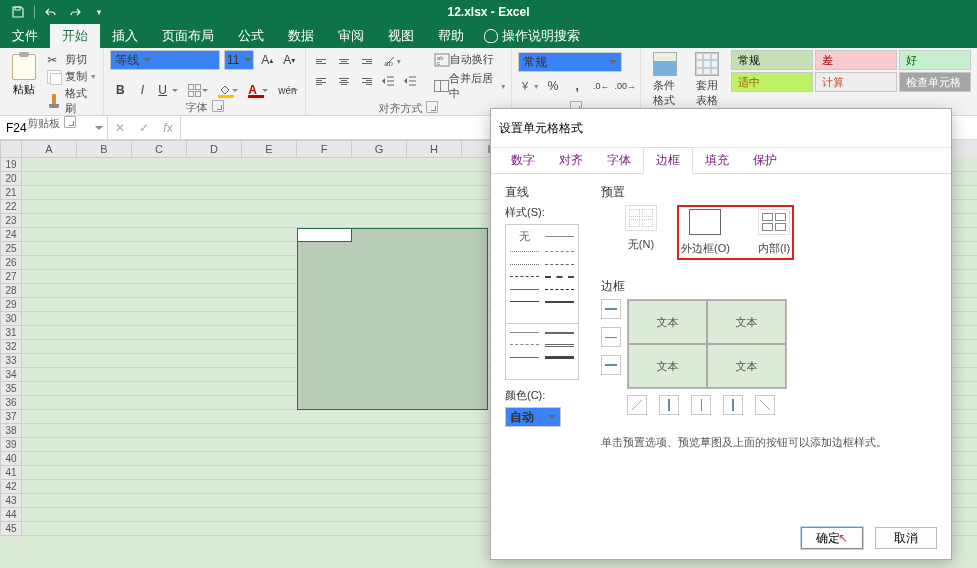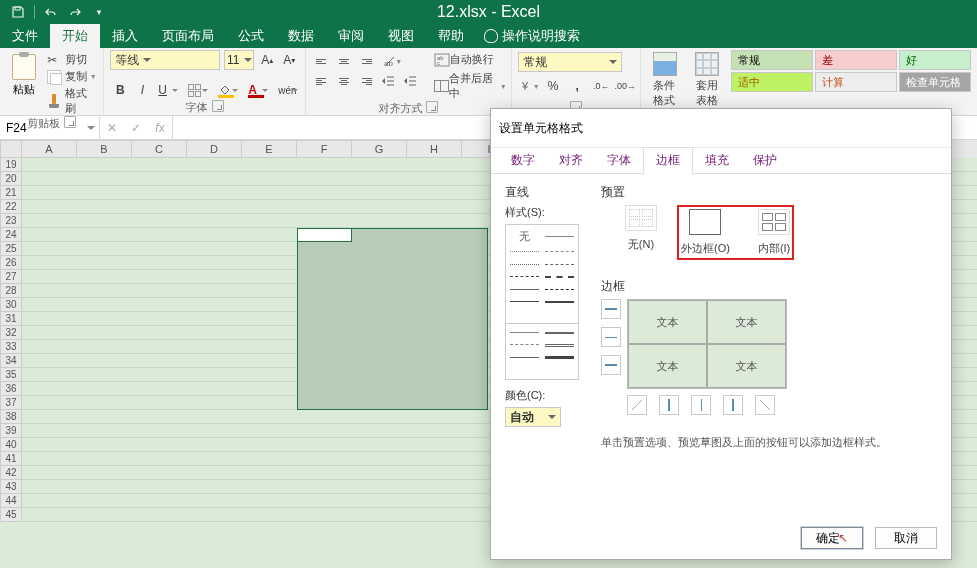--- a/index.html
+++ b/index.html
@@ -3,21 +3,21 @@
 <meta charset="utf-8">
 <style>
 * { margin:0; padding:0; box-sizing:border-box; font-family:"Microsoft YaHei","Segoe UI",sans-serif; }
 body { width:977px; height:568px; background:#fff; overflow:hidden; position:relative; font-size:12px; }
 
 
 .titlebar { height:24px; background:#0e7448; display:flex; align-items:center; color:#fff; position:relative; }
 .titlebar .qat { display:flex; gap:4px; padding-left:8px; }
 .titlebar .qat .qicon { width:20px; height:20px; display:flex; align-items:center; justify-content:center; opacity:.9; }
 .titlebar .qat .sep { width:1px; height:14px; background:rgba(255,255,255,.4); align-self:center; margin:0 2px; }
-.titlebar .title { position:absolute; left:50%; transform:translateX(-50%); font-size:16px; }
+.titlebar .title { position:absolute; left:50%; transform:translateX(-50%); font-size:12px;font-weight:bold; }
 
 
 .tabstrip { height:24px; background:#0e7448; display:flex; align-items:stretch; color:#fff; font-size:13px; }
 .tabstrip .tab { padding:0 12px; display:flex; align-items:center; cursor:pointer; }
 .tabstrip .tab.active { background:#f3f3f3; color:#217346; }
 .tabstrip .tellme { display:flex; align-items:center; gap:4px; padding:0 8px; }
 .tabstrip .tellme .bulb { width:14px;height:14px;border:1.2px solid #fff;border-radius:50% 50% 40% 40%;position:relative; }
 
 
 .ribbon { height:68px; background:#f3f3f3; border-bottom:1px solid #d8d8d8; display:flex; align-items:stretch; }
@@ -35,21 +35,21 @@
 .mini-list div { display:flex; align-items:center; gap:4px; }
 .mini-list .ic { width:14px;height:14px; }
 .scissors::before{content:"✂";font-size:12px;}
 .copyic{border:1px solid #c8c8c8;background:#fff;position:relative;width:12px;height:12px;}
 .copyic::after{content:"";position:absolute;left:2px;top:2px;width:10px;height:10px;border:1px solid #c8c8c8;background:#fff;}
 .brushic::before{content:"";display:block;width:4px;height:10px;background:#d98e2b;margin:0 auto;border-radius:1px;}
 .brushic::after{content:"";display:block;width:10px;height:4px;background:#888;margin:0 auto;border-radius:0 0 2px 2px;}
 
 
 .font-row1 { display:flex; gap:4px; align-items:center; }
-.combo { height:20px; border:1px solid #c8c8c8; background:#fef9c3; display:flex; align-items:center; padding:0 4px; font-size:12px; color:#333; }
+.combo { height:20px; border:1px solid #c8c8c8; background:#3b82f6; display:flex; align-items:center; padding:0 4px; font-size:12px; color:#333; }
 .combo .dd { margin-left:4px; border-left:4px solid transparent;border-right:4px solid transparent;border-top:4px solid #666; }
 .font-name { width:110px; }
 .font-size { width:30px; justify-content:center;}
 .sizebtn { width:18px;height:20px;border:1px solid transparent;display:flex;align-items:center;justify-content:center;color:#444;font-size:12px; }
 .font-row2 { display:flex; gap:2px; align-items:center; margin-top:4px; }
 .fbtn { width:20px;height:20px;display:flex;align-items:center;justify-content:center;color:#444;border:1px solid transparent; }
 .fbtn.split{width:28px;justify-content:flex-start;padding-left:3px;position:relative;}
 .fbtn.split .dd{position:absolute;right:3px;border-left:3px solid transparent;border-right:3px solid transparent;border-top:3px solid #888;}
 .underA{position:relative;} .underA::after{content:"";position:absolute;bottom:1px;left:3px;width:16px;height:3px;background:var(--c);}
 .grid4{display:grid;grid-template-columns:6px 6px;grid-template-rows:6px 6px;gap:1px;}
@@ -78,21 +78,21 @@
 .big-btn{display:flex;flex-direction:column;align-items:center;gap:2px;padding:2px 6px 0;font-size:11px;color:#444;}
 .big-btn .ic{width:24px;height:24px;}
 .cfmt-ic{background:linear-gradient(#e8f0e0,#e8f0e0) 0 0/100% 8px no-repeat,linear-gradient(#7ab0e0,#7ab0e0) 0 8px/100% 16px no-repeat;border:1px solid #aaa;}
 .tfmt-ic{border:1px solid #aaa;display:grid;grid-template-columns:1fr 1fr 1fr;grid-template-rows:1fr 1fr 1fr;}
 .tfmt-ic span{border:0.5px solid #ccc;background:#e8f2fb;}
 .style-grid{display:grid;grid-template-columns:82px 82px 72px;grid-auto-rows:20px;gap:2px;}
 .style-cell{border:1px solid #c8c8c8;display:flex;align-items:center;padding-left:6px;font-size:11px;}
 
 
 .fbar{height:24px;border-bottom:1px solid #d8d8d8;display:flex;align-items:stretch;background:#fff;}
-.namebox{width:100px;border-right:1px solid #d8d8d8;display:flex;align-items:center;padding-left:6px;font-size:12px;position:relative;}
+.namebox{width:108px;border-right:1px solid #d8d8d8;display:flex;align-items:center;padding-left:6px;font-size:12px;position:relative;}
 .namebox .dd{position:absolute;right:4px;border-left:4px solid transparent;border-right:4px solid transparent;border-top:4px solid #888;}
 .fbar-btns{display:flex;align-items:center;border-right:1px solid #d8d8d8;}
 .fbar-btns span{width:24px;display:flex;align-items:center;justify-content:center;color:#aaa;font-size:12px;}
 .fbar-input{flex:1;}
 
 
 .sheet{position:absolute;top:140px;left:0;right:0;bottom:0;background:#dcead8;}
 .colhdrs{height:18px;display:flex;background:#e8e8e8;position:relative;}
 .corner{width:22px;border:1px solid #ccc;background:#e8e8e8;}
 .ch{width:55px;border:1px solid #ccc;border-left:none;text-align:center;font-size:11px;color:#555;line-height:16px;}
@@ -491,20 +491,24 @@
       </div>
       <div class="row">
         <div class="rh">27</div>
         <div class="cellspace"></div>
       </div>
       <div class="row">
         <div class="rh">28</div>
         <div class="cellspace"></div>
       </div>
       <div class="row">
+        <div class="rh">29</div>
+        <div class="cellspace"></div>
+      </div>
+      <div class="row">
         <div class="rh">30</div>
         <div class="cellspace"></div>
       </div>
       <div class="row">
         <div class="rh">31</div>
         <div class="cellspace"></div>
       </div>
       <div class="row">
         <div class="rh">32</div>
         <div class="cellspace"></div>

